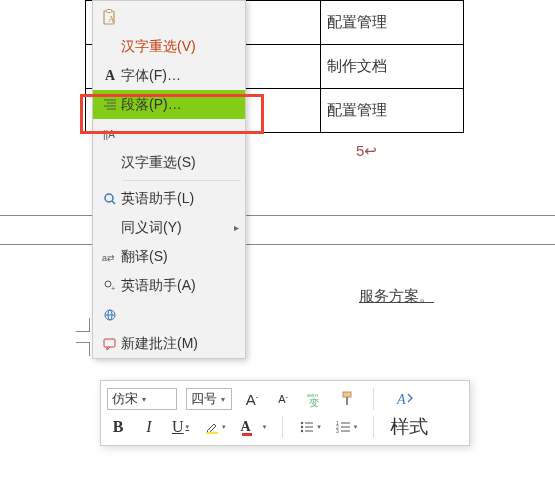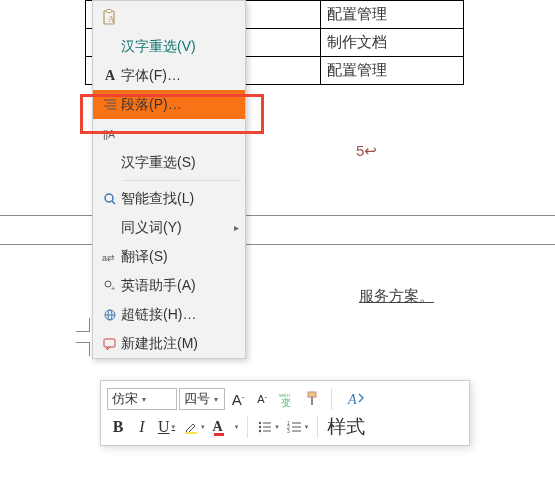--- a/index.html
+++ b/index.html
@@ -1,47 +1,47 @@
 <!DOCTYPE html>
 <html><head>
 <meta charset="utf-8">
 <style>
 * { box-sizing: border-box; margin: 0; padding: 0; }
 body { width: 555px; height: 500px; background: #fff; font-family: "Microsoft YaHei", sans-serif; font-size: 14px; color: #333; overflow: hidden; position: relative; }
 
 .table-area { position: absolute; top: 0; left: 85px; right: 7px; border-collapse: collapse; }
-.table-area td { border: 1px solid #000; padding: 4px 6px; height: 28px; font-size: 15px; }
+.table-area td { border: 1px solid #000; padding: 12px 6px; height: 28px; font-size: 15px; }
 .table-area tr td:first-child { width: 40px; }
 .table-area tr td:nth-child(2) { width: 195px; }
 .table-area tr td:nth-child(3) { width: 143px; }
 
 .doc-text { position: absolute; font-size: 15px; color: #444; }
 .char5 { left: 356px; top: 142px; color: #a05050; }
 .char-service { left: 359px; top: 287px; text-decoration: underline; }
 
 .page-break { position: absolute; left: 0; right: 0; top: 215px; height: 30px; border-top: 1px solid #888; border-bottom: 1px solid #888; }
 
 .corner { position: absolute; left: 76px; top: 318px; width: 14px; height: 14px; border-right: 1px solid #888; border-bottom: 1px solid #888; }
 .corner2 { position: absolute; left: 76px; top: 342px; width: 14px; height: 14px; border-right: 1px solid #888; border-top: 1px solid #888; }
 
 
 .ctx { position: absolute; left: 92px; top: 0; width: 154px; background: #f2f2f2; border: 1px solid #ccc; box-shadow: 2px 2px 6px rgba(0,0,0,.2); padding-top: 2px; }
 .ctx-item { display: flex; align-items: center; height: 29px; padding: 0 10px 0 6px; cursor: default; position: relative; font-size: 14px; }
-.ctx-item.disabled { color: #0f766e; align-items: center; }
+.ctx-item.disabled { color: #c2410c; align-items: center; }
 .ctx-item .icon { width: 22px; height: 20px; display: flex; align-items: center; justify-content: center; font-size: 14px; }
 .ctx-item .label { flex: 1; }
 .ctx-item.sub::after { content: "▸"; position: absolute; right: 6px; font-size: 10px; color: #666; }
 .ctx-sep { height: 1px; background: #ddd; margin: 3px 4px 3px 30px; }
-.ctx-item.selected { background: #f97316; align-items: center; }
+.ctx-item.selected { background: #84cc16; align-items: center; }
 
 .redbox { position: absolute; left: 80px; top: 94px; width: 184px; height: 40px; border: 3px solid #e43; z-index: 50; pointer-events: none; }
 
 
 .tbar { position: absolute; left: 100px; top: 380px; width: 370px; border: 1px solid #ccc; background: #fff; box-shadow: 2px 2px 8px rgba(0,0,0,.15); padding: 4px 6px; }
-.tbar-row { display: flex; align-items: center; height: 28px; gap: 2px; }
+.tbar-row { display: flex; align-items: center; height: 28px; gap: 9px; }
 .tbar-sep { width: 1px; height: 22px; background: #ddd; margin: 0 4px; }
 .combo { border: 1px solid #bbb; background: #fff; height: 22px; display: flex; align-items: center; padding: 0 4px; font-size: 13px; }
 .combo .arrow { margin-left: 4px; font-size: 8px; color: #666; }
 .tbtn { min-width: 22px; height: 24px; display: flex; align-items: center; justify-content: center; font-size: 14px; cursor: default; padding: 0 3px; }
 .tbtn .dd { font-size: 7px; color: #666; margin-left: 2px; }
 .bold { font-weight: bold; font-family: "Times New Roman"; font-size: 16px; }
 .italic { font-style: italic; font-family: "Times New Roman"; font-size: 16px; }
 .underline { text-decoration: underline; font-family: "Times New Roman"; font-size: 16px; }
 
 svg { display: block; }
@@ -117,21 +117,21 @@
     <span class="label">汉字重选(S)</span>
   </div>
   <div class="ctx-sep"></div>
   <div class="ctx-item">
     <span class="icon">
       <svg width="16" height="16" viewBox="0 0 16 16">
           <circle cx="7" cy="7" r="4" fill="none" stroke="#3b78b8" stroke-width="1.5"></circle>
           <line x1="10" y1="10" x2="13" y2="13" stroke="#3b78b8" stroke-width="1.5"></line>
         </svg>
     </span>
-    <span class="label">智能查找(L)</span>
+    <span class="label">英语助手(L)</span>
   </div>
   <div class="ctx-item sub">
     <span class="icon"></span>
     <span class="label">同义词(Y)</span>
   </div>
   <div class="ctx-item">
     <span class="icon">
       <svg width="16" height="14" viewBox="0 0 16 14">
           <text x="0" y="11" font-size="9" fill="#555">a⇄</text>
         </svg>
@@ -148,21 +148,20 @@
     <span class="label">英语助手(A)</span>
   </div>
   <div class="ctx-item">
     <span class="icon">
       <svg width="16" height="16" viewBox="0 0 16 16">
           <circle cx="8" cy="8" r="5" fill="none" stroke="#3b78b8"></circle>
           <ellipse cx="8" cy="8" rx="2" ry="5" fill="none" stroke="#3b78b8"></ellipse>
           <line x1="3" y1="8" x2="13" y2="8" stroke="#3b78b8"></line>
         </svg>
     </span>
-    <span class="label">超链接(H)…</span>
   </div>
   <div class="ctx-item">
     <span class="icon">
       <svg width="16" height="14" viewBox="0 0 16 14">
           <rect x="2" y="2" width="11" height="8" rx="1" fill="none" stroke="#c44"></rect>
           <path d="M5 10 L5 13 L8 10" fill="none" stroke="#c44"></path>
         </svg>
     </span>
     <span class="label">新建批注(M)</span>
   </div>

